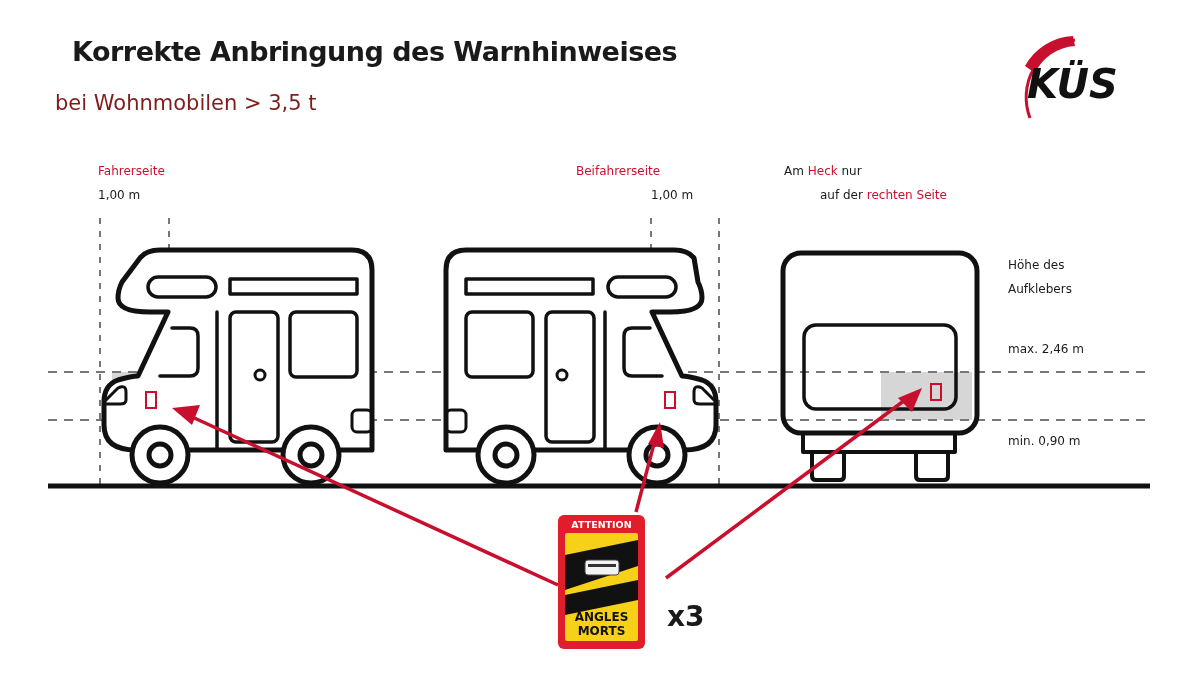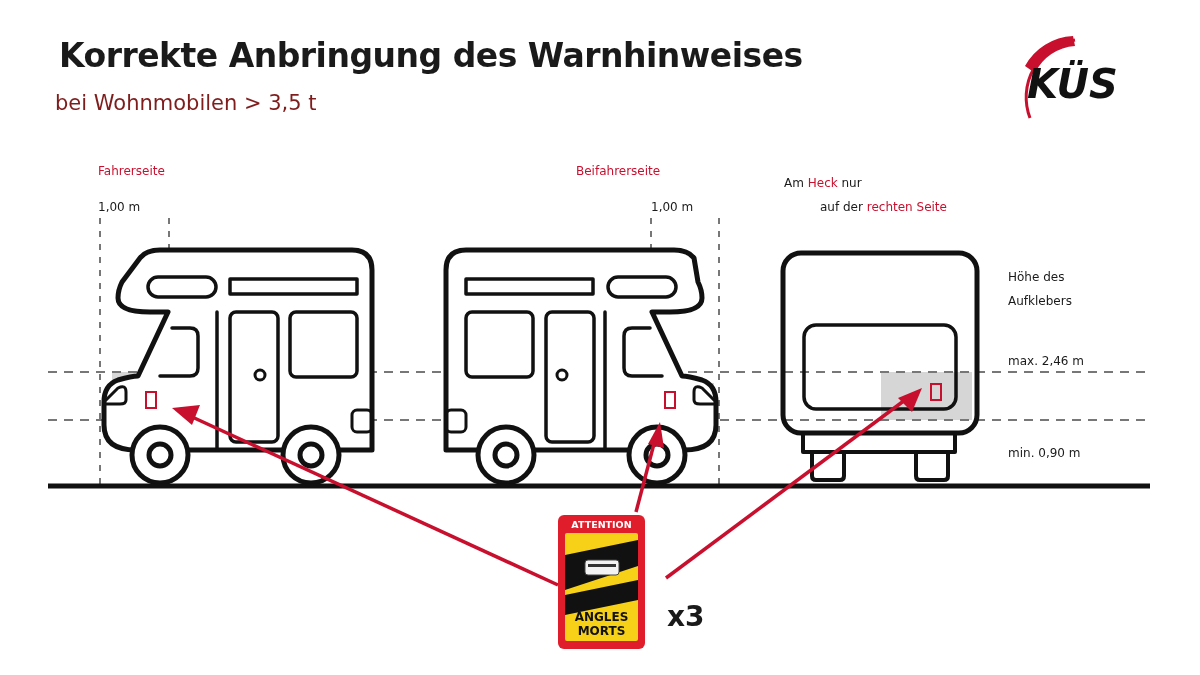--- a/index.html
+++ b/index.html
@@ -1,22 +1,22 @@
 <!DOCTYPE html>
 <html><head>
 <meta charset="utf-8">
 <style>
   html, body { margin: 0; padding: 0; background: #ffffff; }
   body { width: 1200px; height: 675px; position: relative; overflow: hidden; font-family: "DejaVu Sans", "Liberation Sans", sans-serif; color: #1a1a1a; }
-  .title { position: absolute; left: 59px; top: 36px; font-size: 33px; font-weight: bold; letter-spacing: -0.5px; color: #1a1a1a; }
+  .title { position: absolute; left: 72px; top: 36px; font-size: 27px; font-weight: bold; letter-spacing: -0.5px; color: #1a1a1a; }
   .subtitle { position: absolute; left: 55px; top: 91px; font-size: 21px; color: #7f1d1d; }
   .logo { position: absolute; left: 985px; top: 18px; width: 180px; height: 110px; }
   .label { position: absolute; font-size: 12px; font-weight: normal; line-height: 24px; }
   .red { color: #c8102e; }
-  .dark { color: #1a1a1a; margin-top: 12px; }
+  .dark { color: #1a1a1a; }
   .diagram { position: absolute; left: 0; top: 0; width: 1200px; height: 675px; }
   .x3 { position: absolute; left: 667px; top: 600px; font-size: 28px; font-weight: bold; color: #1a1a1a; }
   .sticker-text { font-family: "DejaVu Sans", "Liberation Sans", sans-serif; font-weight: bold; }
 </style>
 </head>
 <body>
 
 <svg class="diagram" viewBox="0 0 1200 675" xmlns="http://www.w3.org/2000/svg">
 
   <rect x="112" y="372" width="57" height="48" fill="#d6d6d6"></rect>

